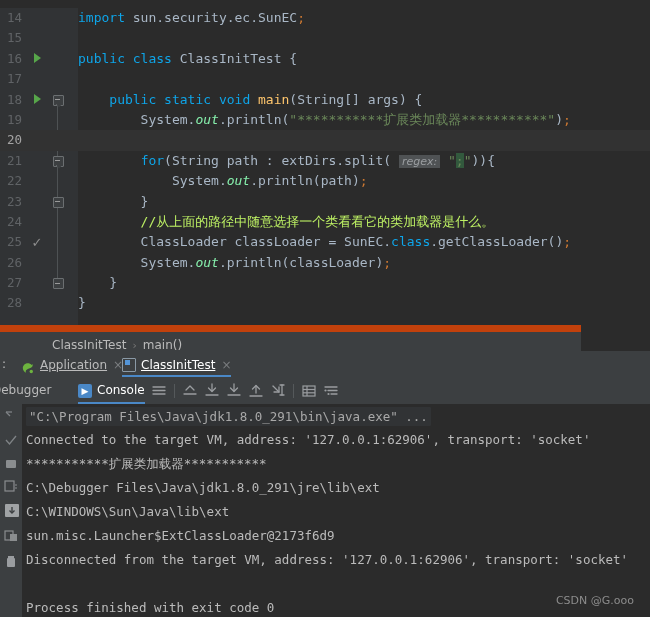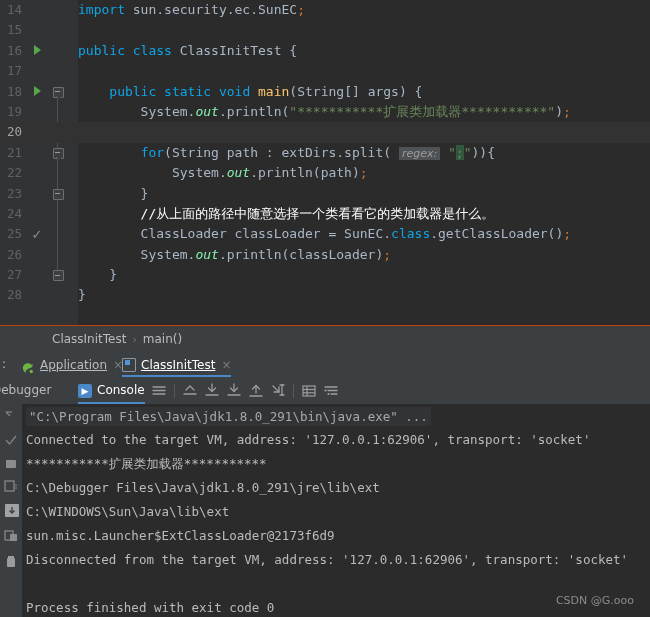--- a/index.html
+++ b/index.html
@@ -5,21 +5,21 @@
   html,body{margin:0;padding:0;}
   body{
     width:650px;height:617px;overflow:hidden;
     background:#2b2b2b;
     font-family:"DejaVu Sans Mono", monospace;
     -webkit-font-smoothing:antialiased;
   }
   .app{position:relative;width:650px;height:617px;background:#2b2b2b;}
 
   
-  .editor{position:absolute;left:0;top:0;width:650px;height:337px;background:#2b2b2b;overflow:hidden;}
+  .editor{position:absolute;left:0;top:8px;width:650px;height:337px;background:#2b2b2b;overflow:hidden;}
   .gutter{position:absolute;left:0;top:0;width:78px;height:325px;background:#313335;}
   .ed-body{position:absolute;left:0;top:0;width:650px;height:325px;}
 
   .row{position:relative;height:20.4px;line-height:20.4px;white-space:pre;}
   .row.cur .rowbg{position:absolute;left:0;top:0;width:650px;height:20.4px;background:#323232;}
   .lnum{position:absolute;left:-4px;top:0;width:26px;text-align:right;color:#606366;
         font-size:12.5px;font-family:"DejaVu Sans Mono",monospace;z-index:2;}
   .row.cur .lnum{color:#a4a3a3;}
   .marker{position:absolute;left:28px;top:0;width:18px;text-align:center;z-index:2;}
   .fold{position:absolute;left:50px;top:0;width:16px;text-align:center;z-index:2;}
@@ -40,30 +40,30 @@
   .foldbox.pt:before{content:"";position:absolute;left:2px;top:8px;width:5px;height:4px;
        background:#3c3f41;border-left:1px solid #6b6f71;border-right:1px solid #6b6f71;
        transform:skewY(0);clip-path:polygon(0 0,100% 0,50% 100%);}
 
   
   .kw{color:#0ea5e9;}
   .str{color:#6a8759;}
   .fn{color:#ffc66d;}
   .fld{color:#86efac;font-style:italic;}
   .stat{color:#a9b7c6;font-style:italic;}
-  .cmt{color:#ffffff;text-align:right;}
+  .cmt{color:#bef264;text-align:right;}
   .sc{color:#cc7832;}
   .hint{display:inline-block;background:#4f5254;color:#9a9da0;border-radius:0;
         padding:0 3px;font-size:11px;font-style:italic;line-height:13px;vertical-align:middle;
         font-family:"DejaVu Sans",sans-serif;}
   .selstr{background:#32593d;}
 
   
-  .breadcrumb{position:absolute;left:0;top:325px;width:650px;height:26px;background:#3c3f41;
-      border-top:1px solid #c2410c;}
+  .breadcrumb{position:absolute;left:0;top:325px;width:581px;height:26px;background:#3c3f41;
+      border-top:7px solid #c2410c;}
   .bc-inner{position:absolute;left:52px;top:0;height:26px;line-height:26px;
       font-family:"DejaVu Sans",sans-serif;font-size:12px;color:#bbbbbb;}
   .bc-sep{color:#787878;padding:0 6px;font-size:11px;}
 
   
   .runwin{position:absolute;left:0;top:351px;width:650px;height:266px;background:#3c3f41;}
   .tabbar{position:absolute;left:0;top:0;width:650px;height:26px;background:#3c3f41;}
   .tabbar .colon{position:absolute;left:2px;top:0;height:26px;line-height:26px;color:#bbb;
       font-family:"DejaVu Sans",sans-serif;font-size:12px;}
   .tab{position:absolute;top:0;height:26px;line-height:26px;

